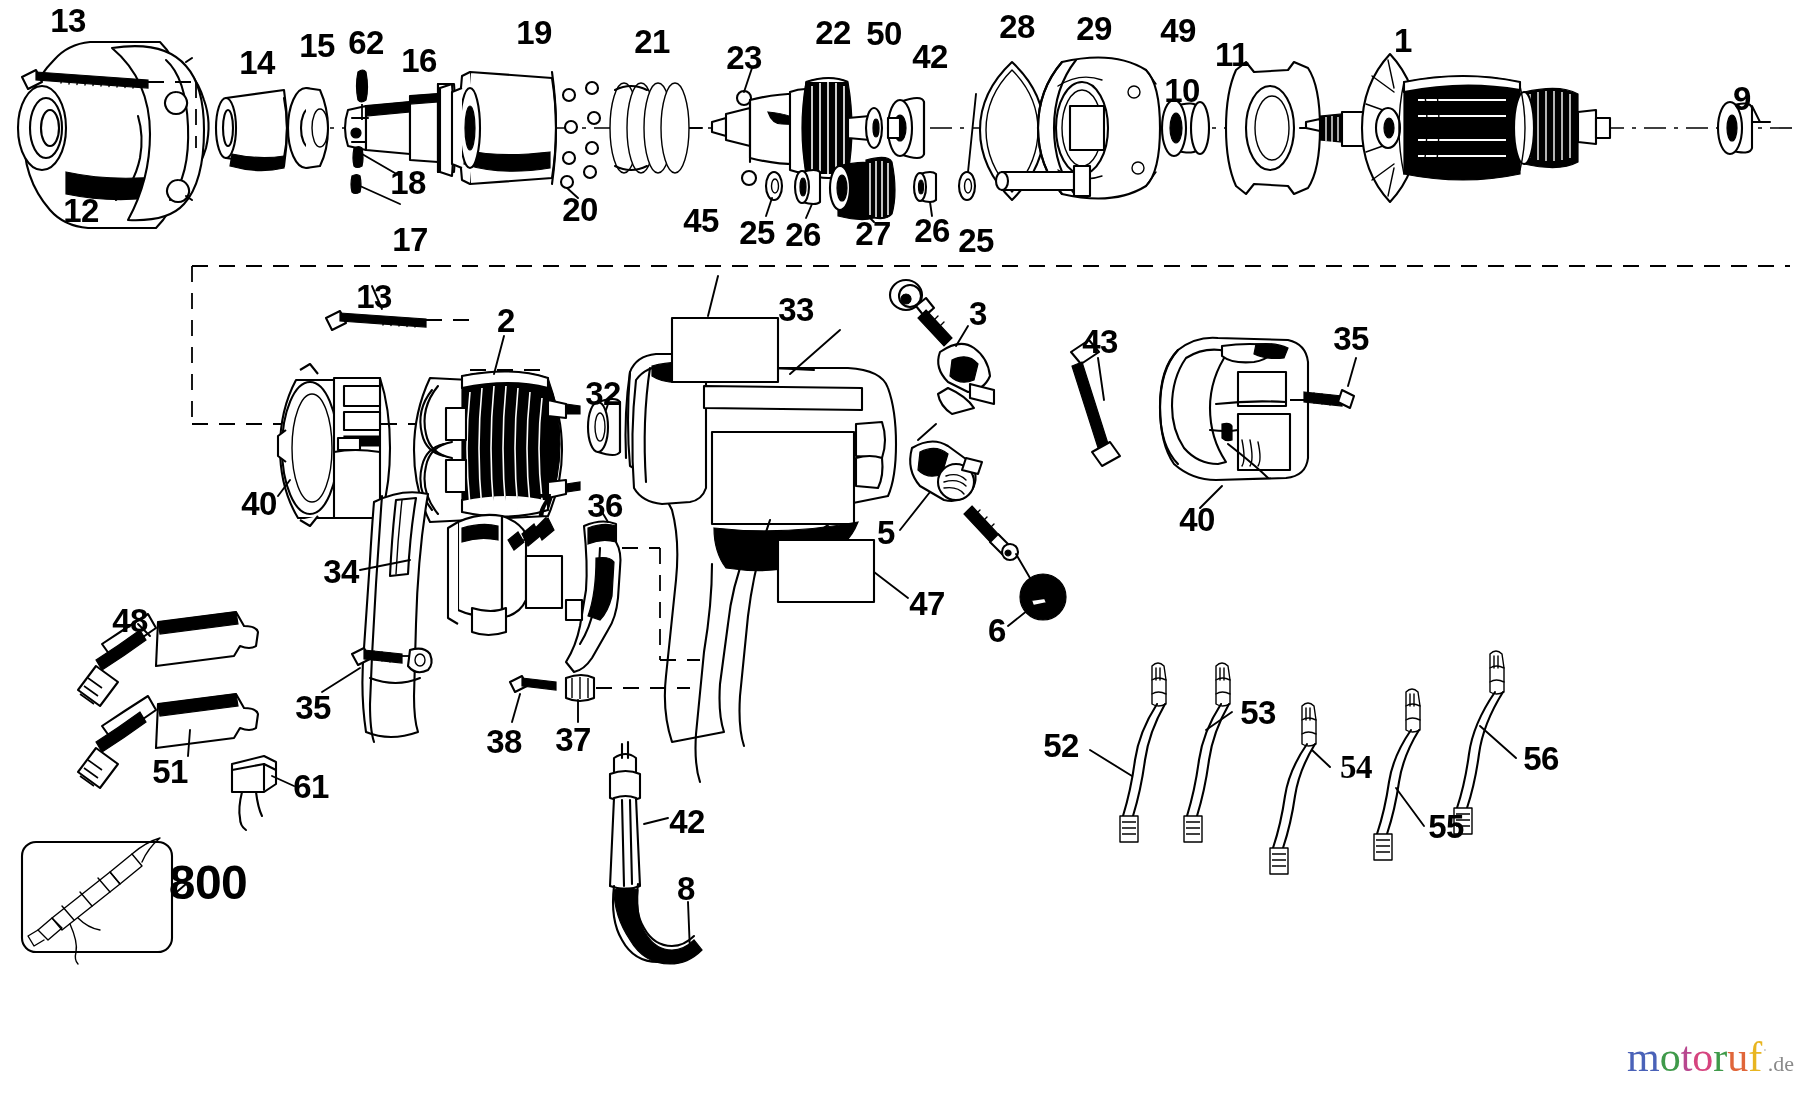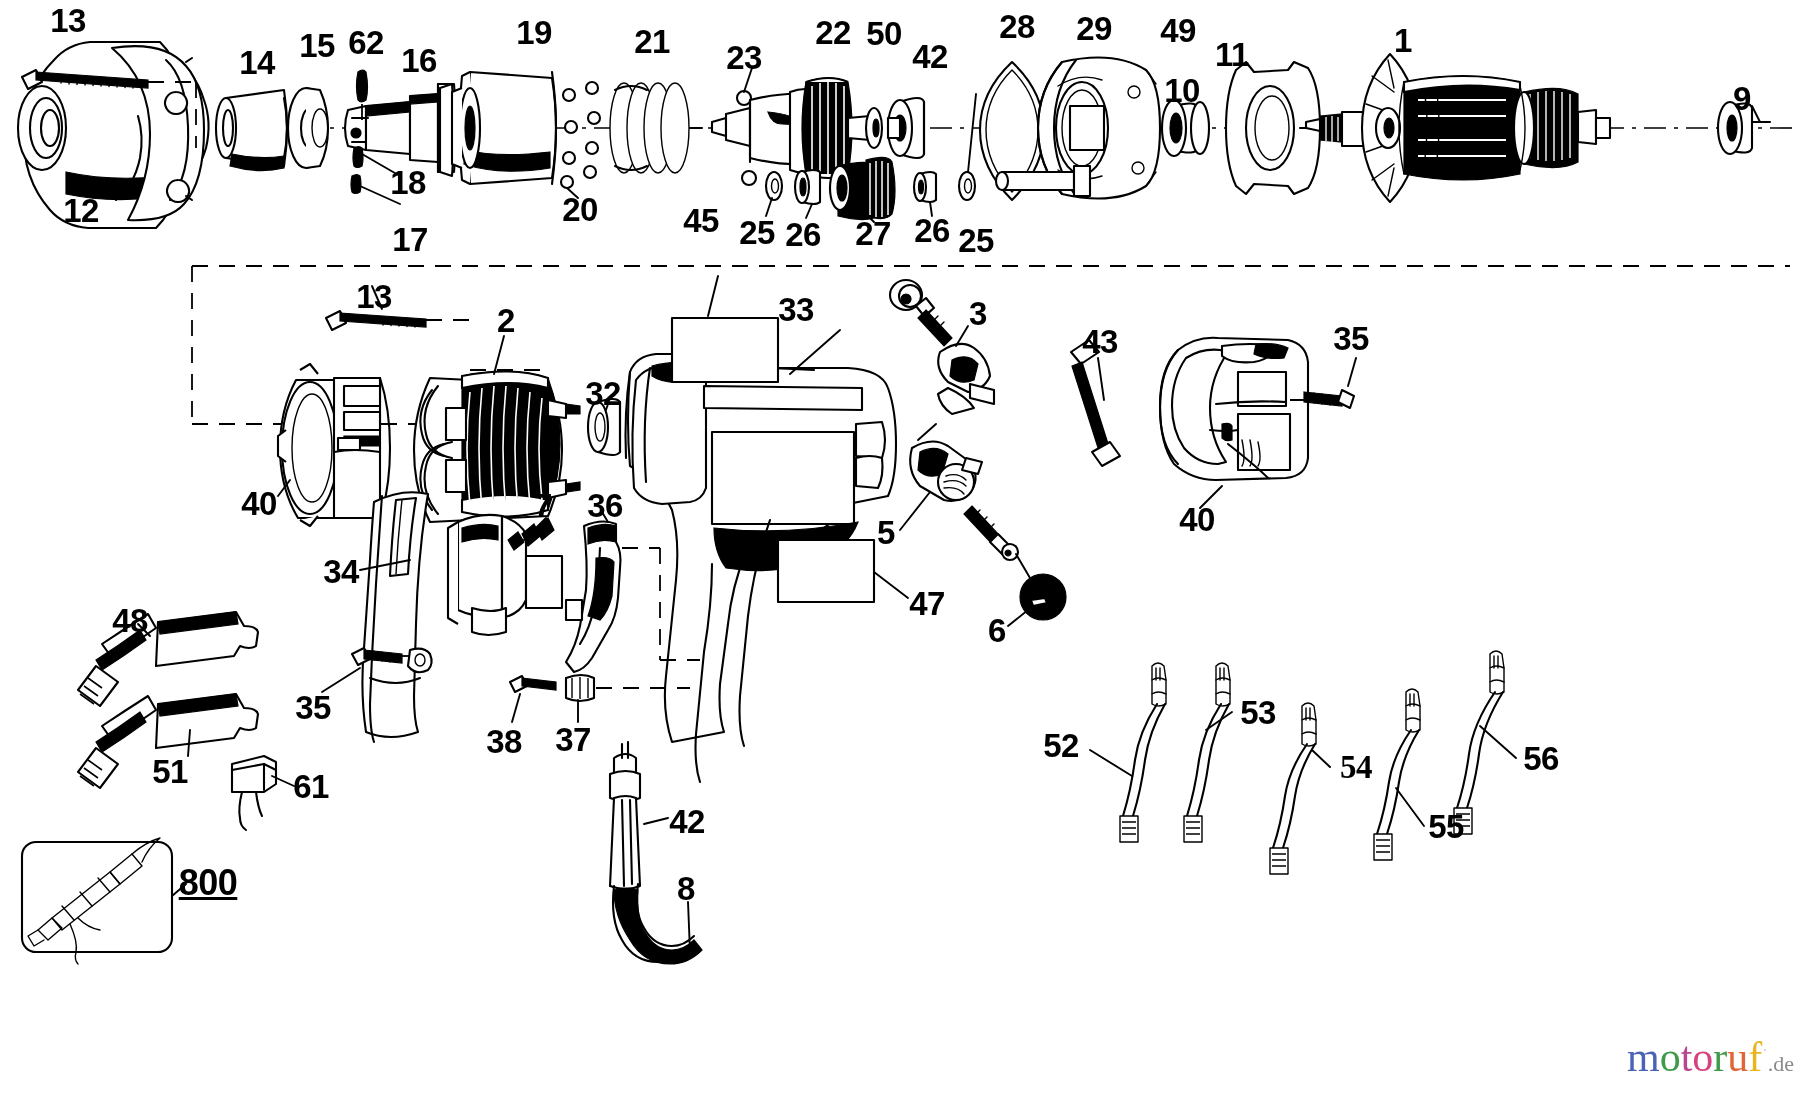--- a/index.html
+++ b/index.html
@@ -15,21 +15,21 @@
     font-family:"Liberation Sans",sans-serif;
     font-weight:700;
     font-size:33px;
     line-height:1;
     color:#000;
     white-space:nowrap;
     letter-spacing:-0.5px;
     transform:translate(-50%,-50%);
     user-select:none;
   }
-  .callout.big{font-size:36px;text-decoration:underline;}
+  .callout.big{font-size:48px;}
   .logo{
     position:absolute;
     font-family:"Liberation Serif",serif;
     font-size:42px;
     font-weight:400;
     white-space:nowrap;
     letter-spacing:0px;
     line-height:1;
   }
   .logo .suffix{font-size:22px;color:#8a8a8a;}

